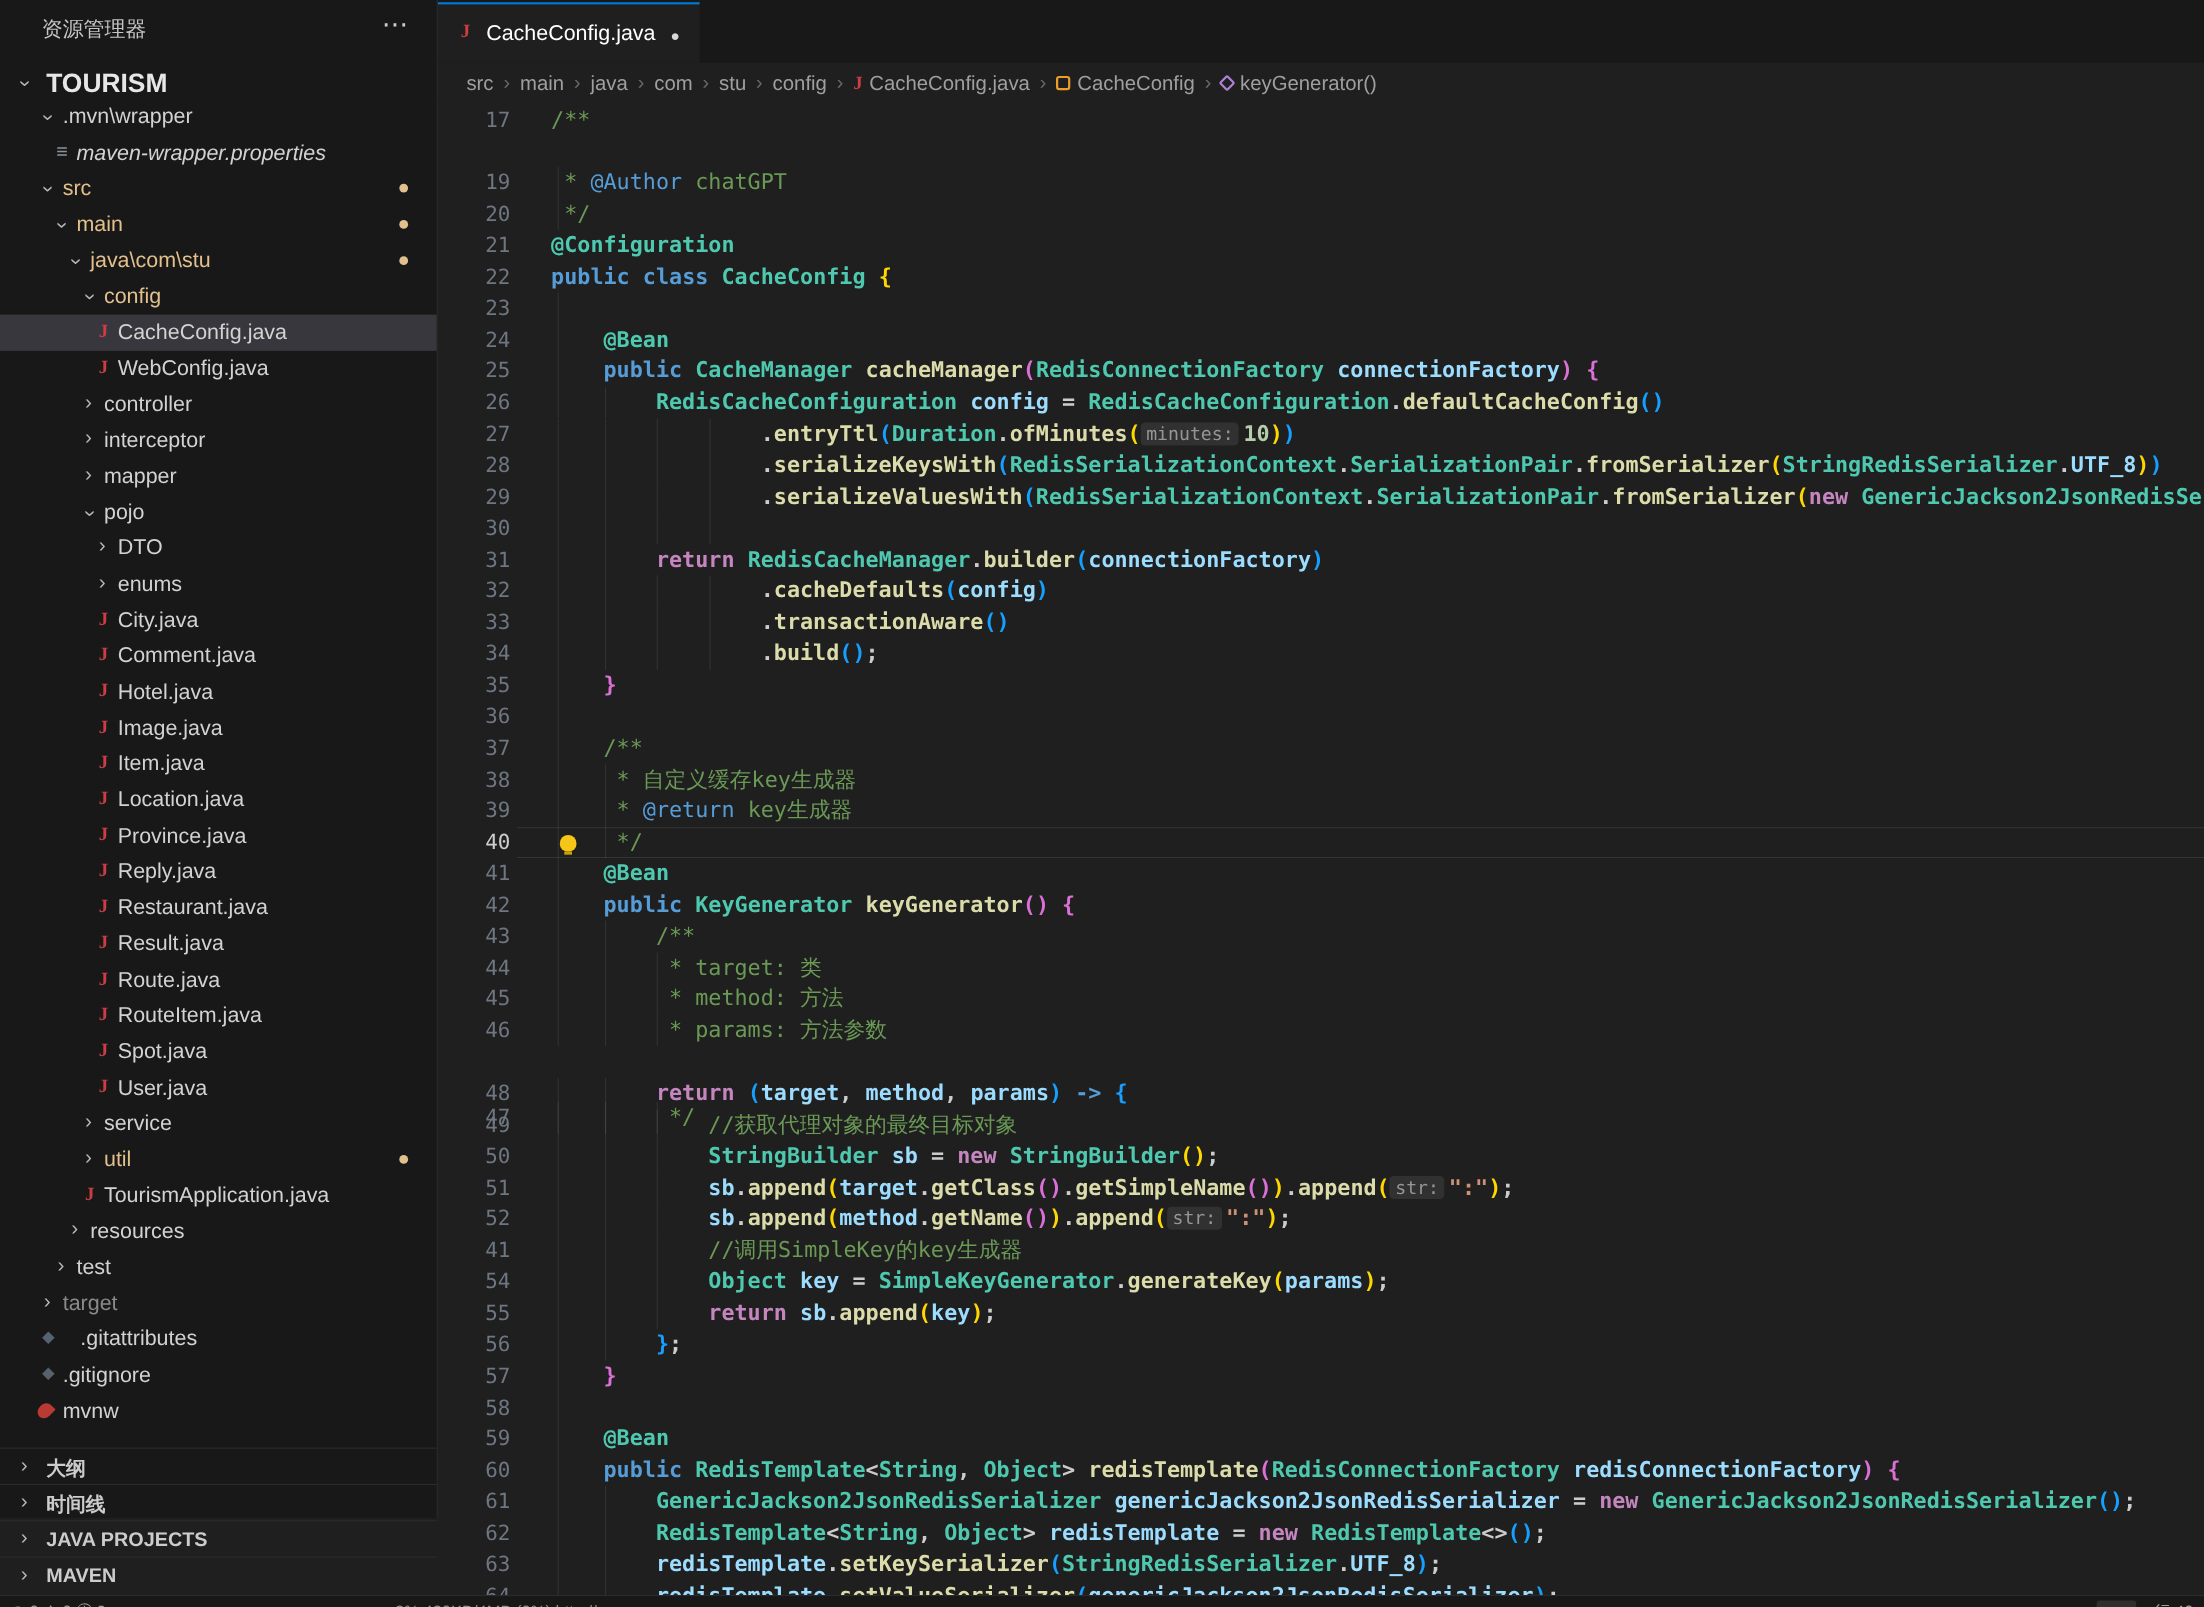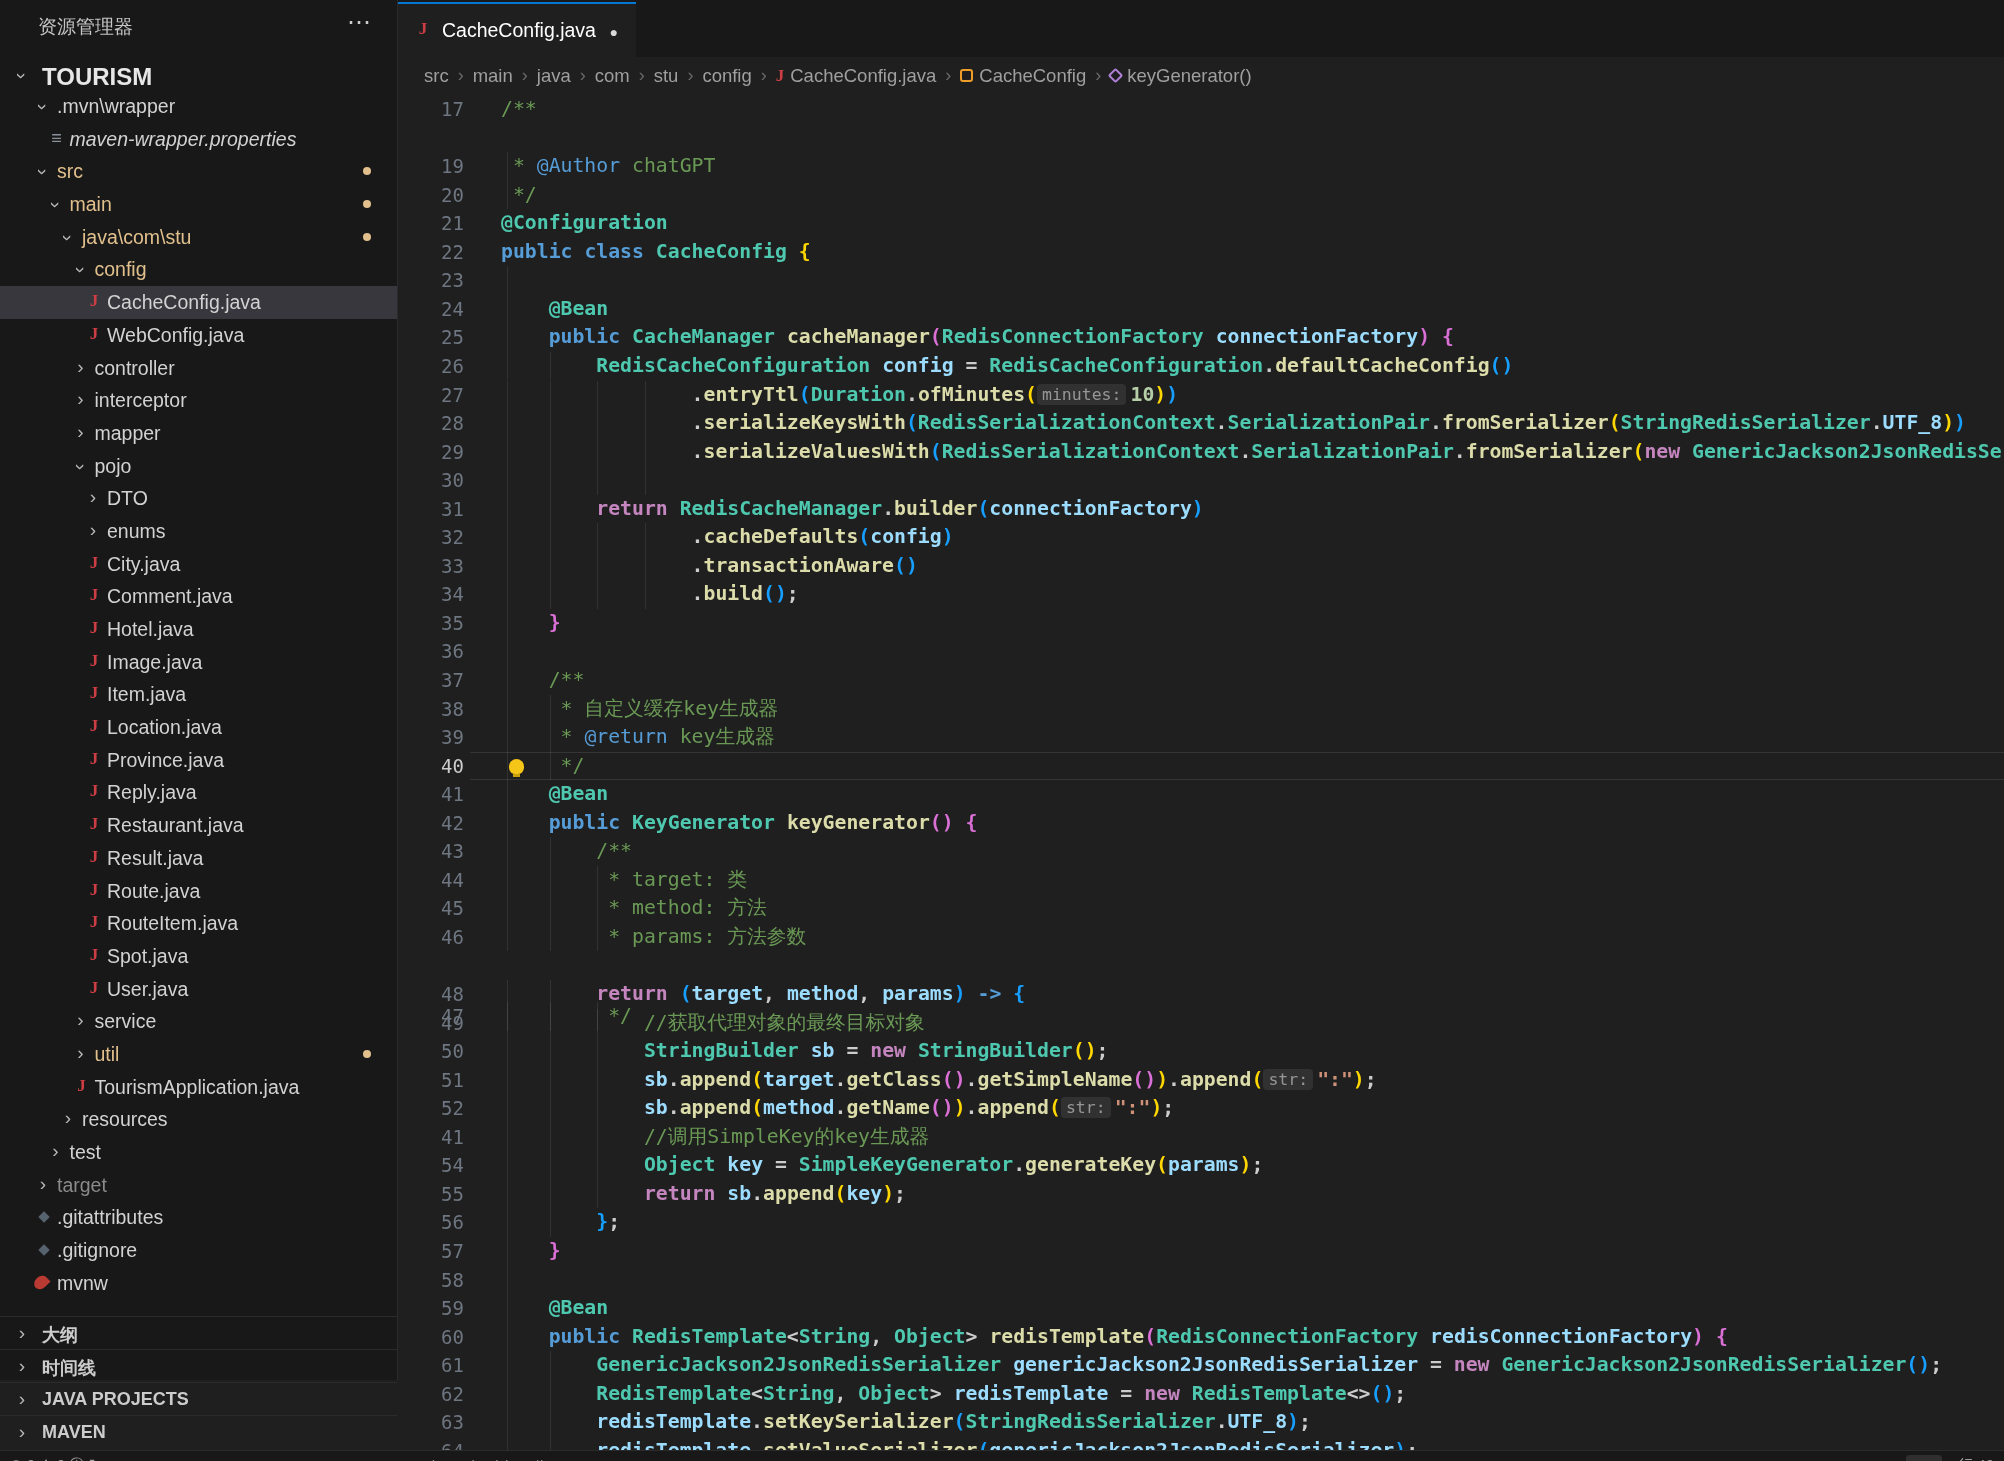--- a/index.html
+++ b/index.html
@@ -242,21 +242,21 @@
         <div class="trow">
           <span class="chev" style="left: 47.5px;">›</span>
           <span class="lbl" style="left: 69.5px;">test</span>
         </div>
         <div class="trow dim">
           <span class="chev" style="left: 35px;">›</span>
           <span class="lbl" style="left: 57px;">target</span>
         </div>
         <div class="trow">
           <span class="ficon git" style="left: 35px;">◆</span>
-          <span class="lbl" style="left: 57px;">.gitattributes</span>
+          <span class="lbl" style="left: 73px;">.gitattributes</span>
         </div>
         <div class="trow">
           <span class="ficon git" style="left: 35px;">◆</span>
           <span class="lbl" style="left: 57px;">.gitignore</span>
         </div>
         <div class="trow">
           <span class="ficon mvnw-shape" style="left: 35px;"></span>
           <span class="lbl" style="left: 57px;">mvnw</span>
         </div>
       </div>

